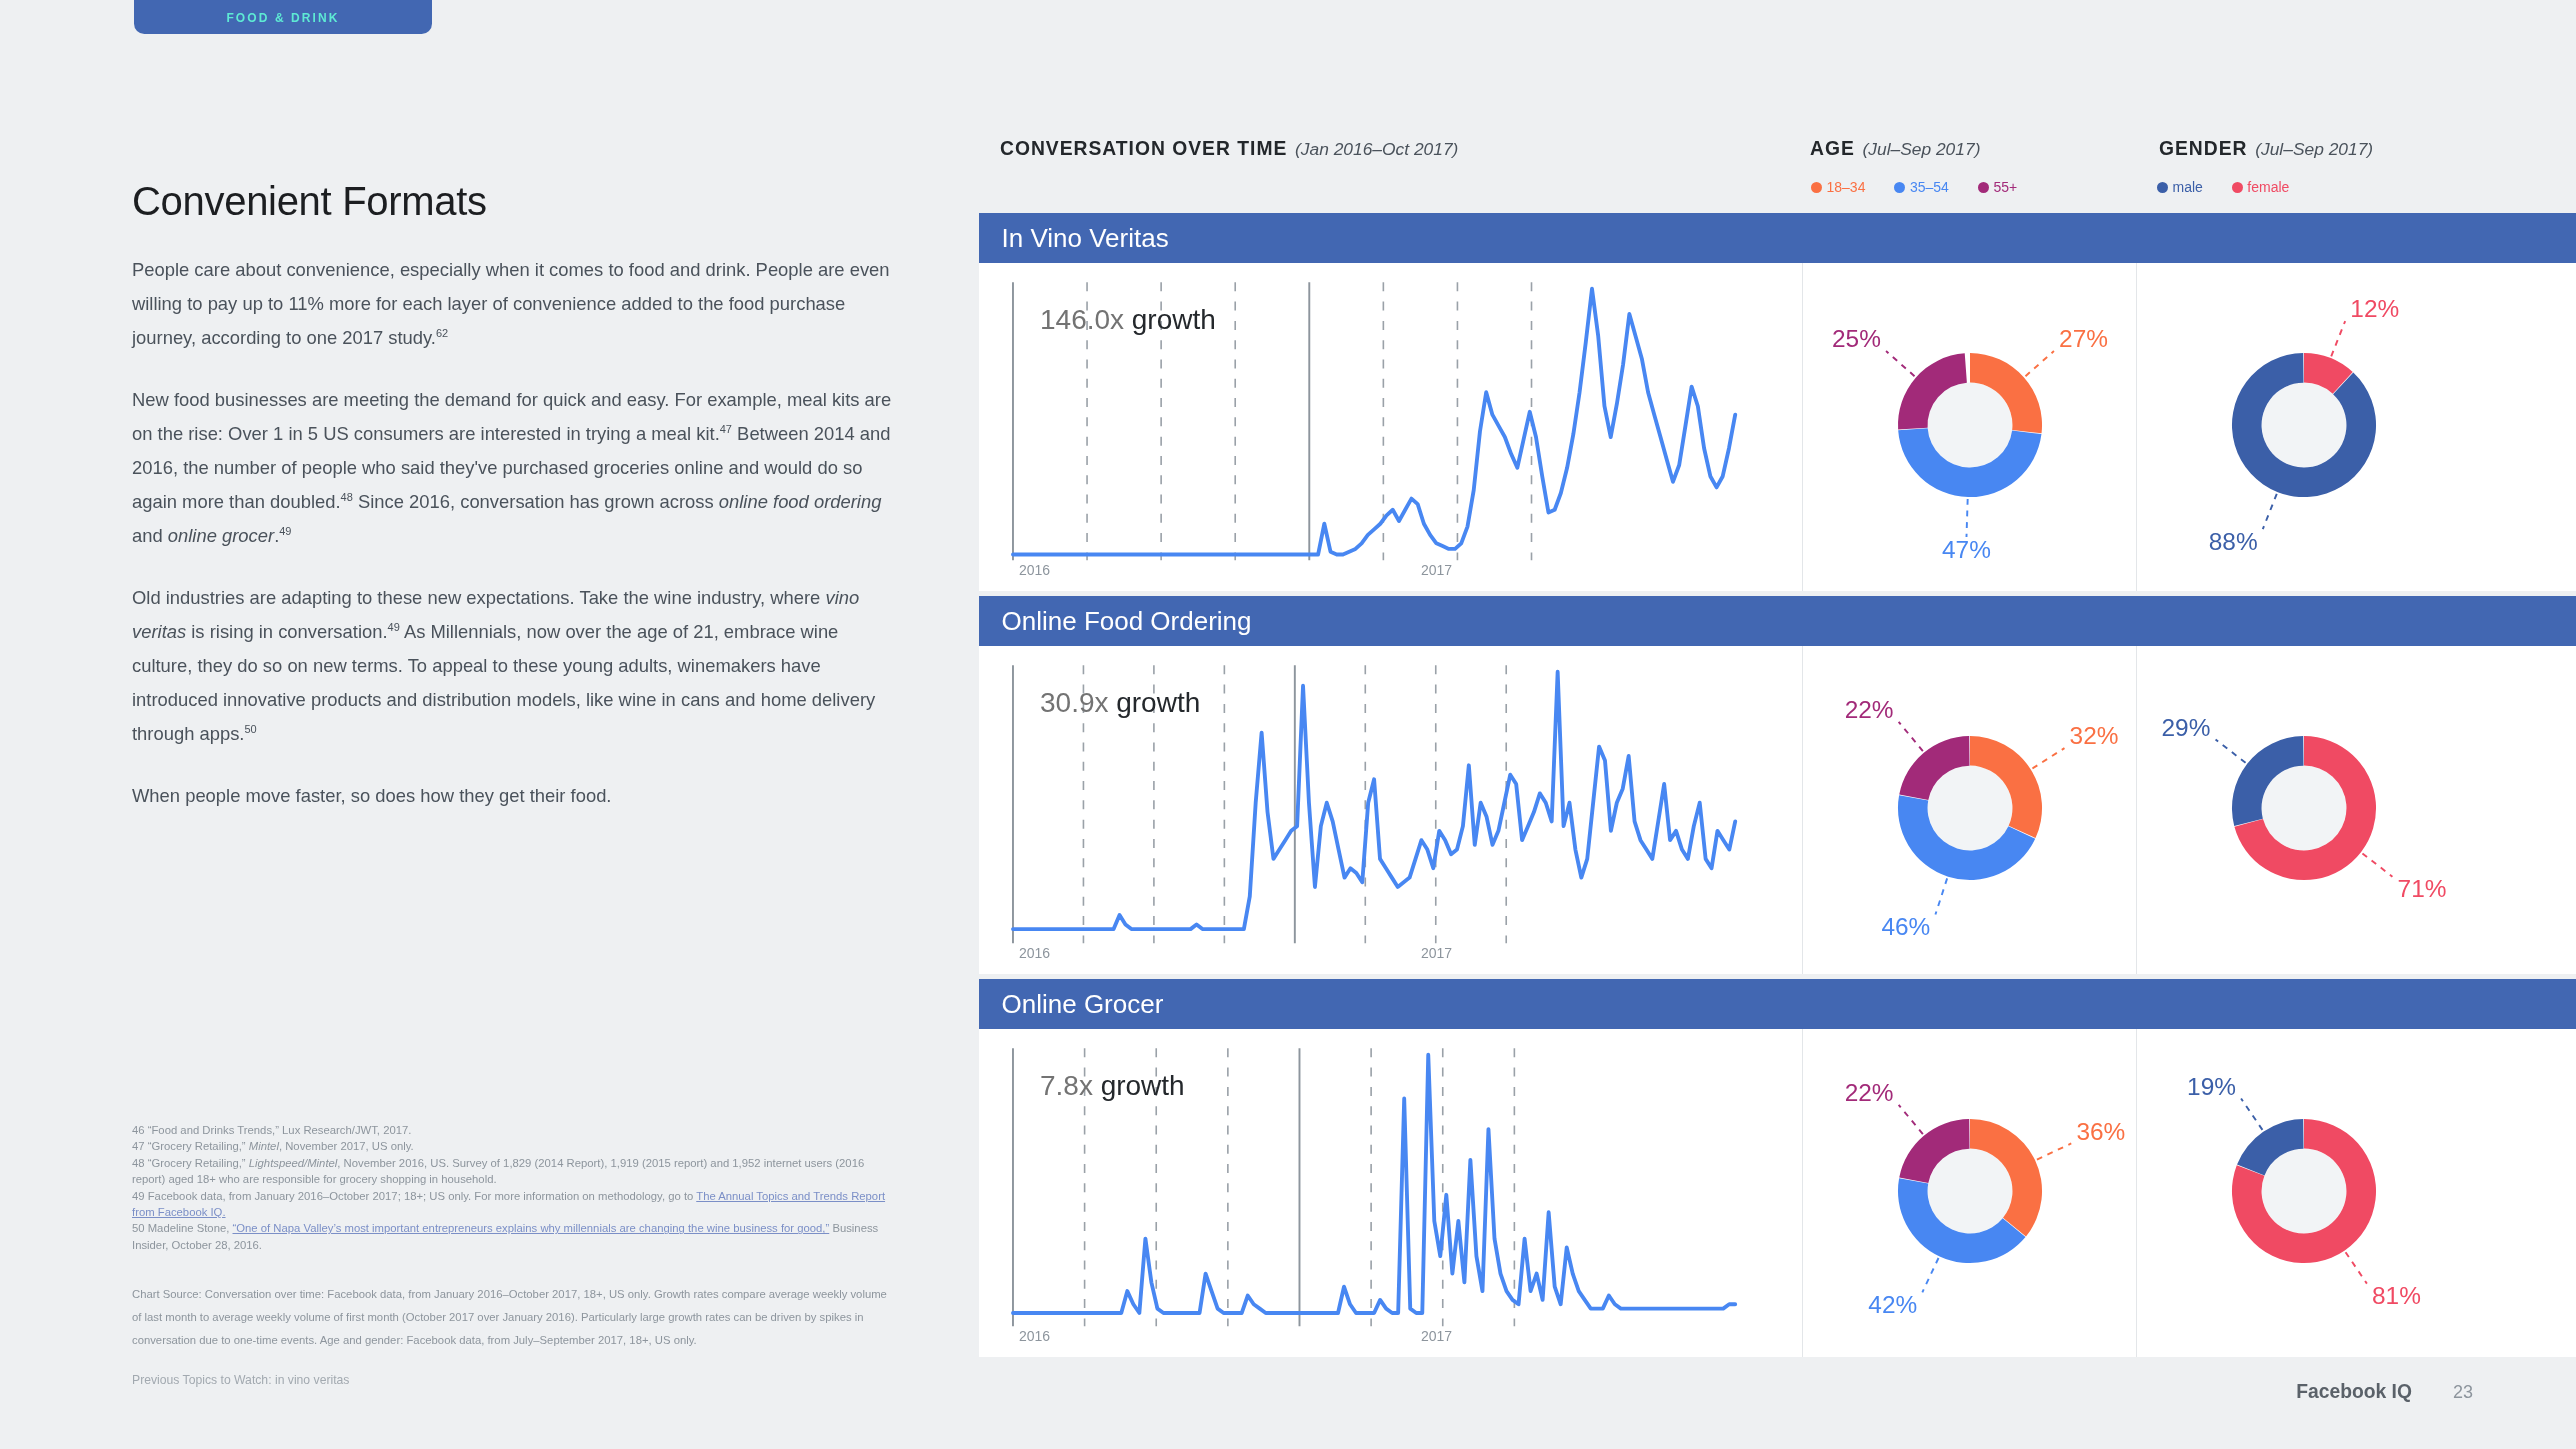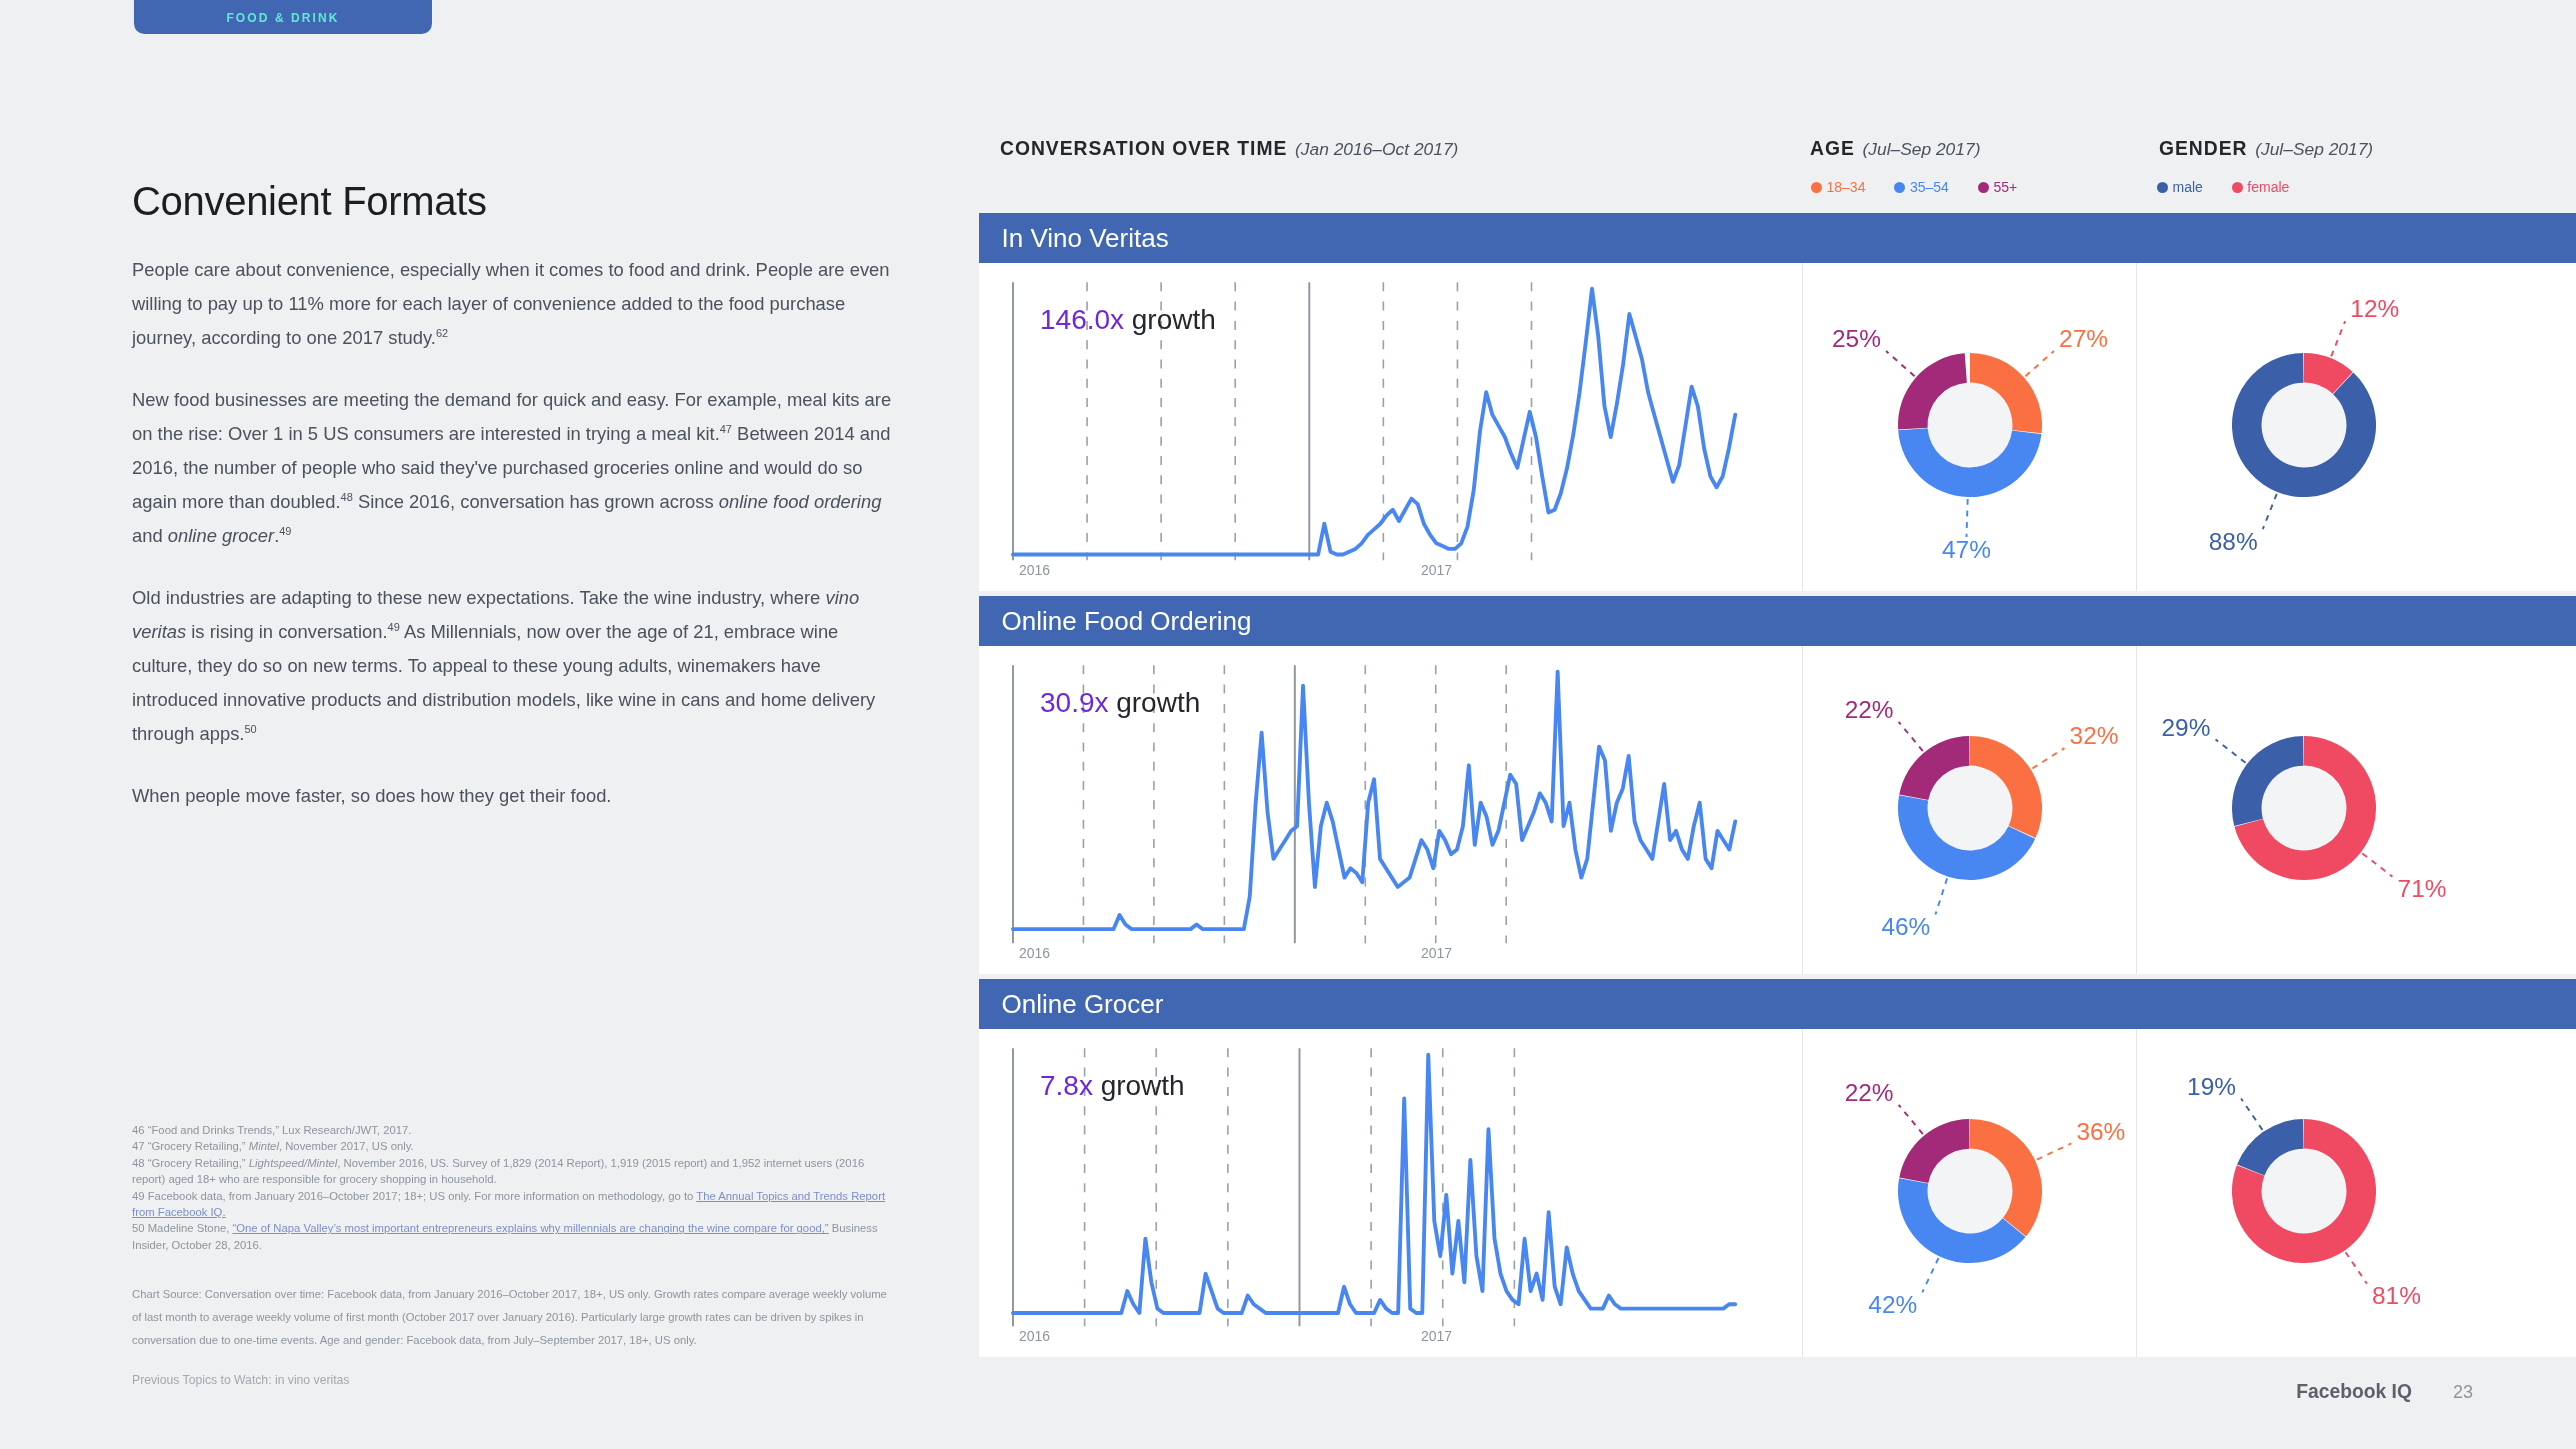--- a/index.html
+++ b/index.html
@@ -82,21 +82,21 @@
   #panel-2 .panel-body{height:328px;}
   .ts-cell{width:823px;position:relative;box-sizing:border-box;}
   .donut-cell{
     width:334px;border-left:1.3px solid #e3e6e9;position:relative;
     box-sizing:border-box;
   }
   .growth-lbl{
     position:absolute;left:61px;top:41px;z-index:4;
     white-space:nowrap;pointer-events:none;
   }
-  .growth-lbl .gx{font-size:28px;color:#6d28d9;}
+  .growth-lbl .gx{font-size:28px;color:#737373;}
   .growth-lbl .gw{font-size:28px;color:#24282c;margin-left:7.7px;}
   .ts-svg{position:absolute;left:0;top:0;}
   .yr-lbl{position:absolute;font-size:14px;color:#8d959d;}
   .yr-2016{left:40px;bottom:13px;}
   .yr-2017{left:442px;bottom:13px;}
   
   .footer{position:absolute;right:103px;bottom:46px;display:flex;align-items:baseline;gap:41px;}
   .footer .brand{font-size:19.3px;font-weight:bold;color:#5a6169;}
   .footer .pageno{font-size:18px;color:#8d959d;}
 </style>
@@ -130,21 +130,21 @@
   <p class="fn-line">
     <span>47  “Grocery Retailing,” </span><i>Mintel</i><span>, November 2017, US only.</span>
   </p>
   <p class="fn-line">
     <span>48  “Grocery Retailing,” </span><i>Lightspeed/Mintel</i><span>, November 2016, US. Survey of 1,829 (2014 Report), 1,919 (2015 report) and 1,952 internet users (2016 report) aged 18+ who are responsible for grocery shopping in household.</span>
   </p>
   <p class="fn-line">
     <span>49  Facebook data, from January 2016–October 2017; 18+; US only. For more information on methodology, go to </span><a class="fn-link" href="#">The Annual Topics and Trends Report from Facebook IQ.</a>
   </p>
   <p class="fn-line">
-    <span>50  Madeline Stone, </span><a class="fn-link" href="#">“One of Napa Valley’s most important entrepreneurs explains why millennials are changing the wine compare for good,”</a><span> Business Insider, October 28, 2016.</span>
+    <span>50  Madeline Stone, </span><a class="fn-link" href="#">“One of Napa Valley’s most important entrepreneurs explains why millennials are changing the wine business for good,”</a><span> Business Insider, October 28, 2016.</span>
   </p>
   <p class="chart-source">Chart Source:  Conversation over time: Facebook data, from January 2016–October 2017, 18+, US only. Growth rates compare average weekly volume of last month to average weekly volume of first month (October 2017 over January 2016). Particularly large growth rates can be driven by spikes in conversation due to one-time events. Age and gender: Facebook data, from July–September 2017, 18+, US only.</p>
   <p class="prev-topics">Previous Topics to Watch: in vino veritas</p>
 </div>
 
 <div class="col-head" id="head-cot">
   <span class="h-main">CONVERSATION OVER TIME</span><span class="h-sub">(Jan 2016–Oct 2017)</span>
 </div>
 <div class="col-head" id="head-age">
   <span class="h-main">AGE</span><span class="h-sub">(Jul–Sep 2017)</span>

